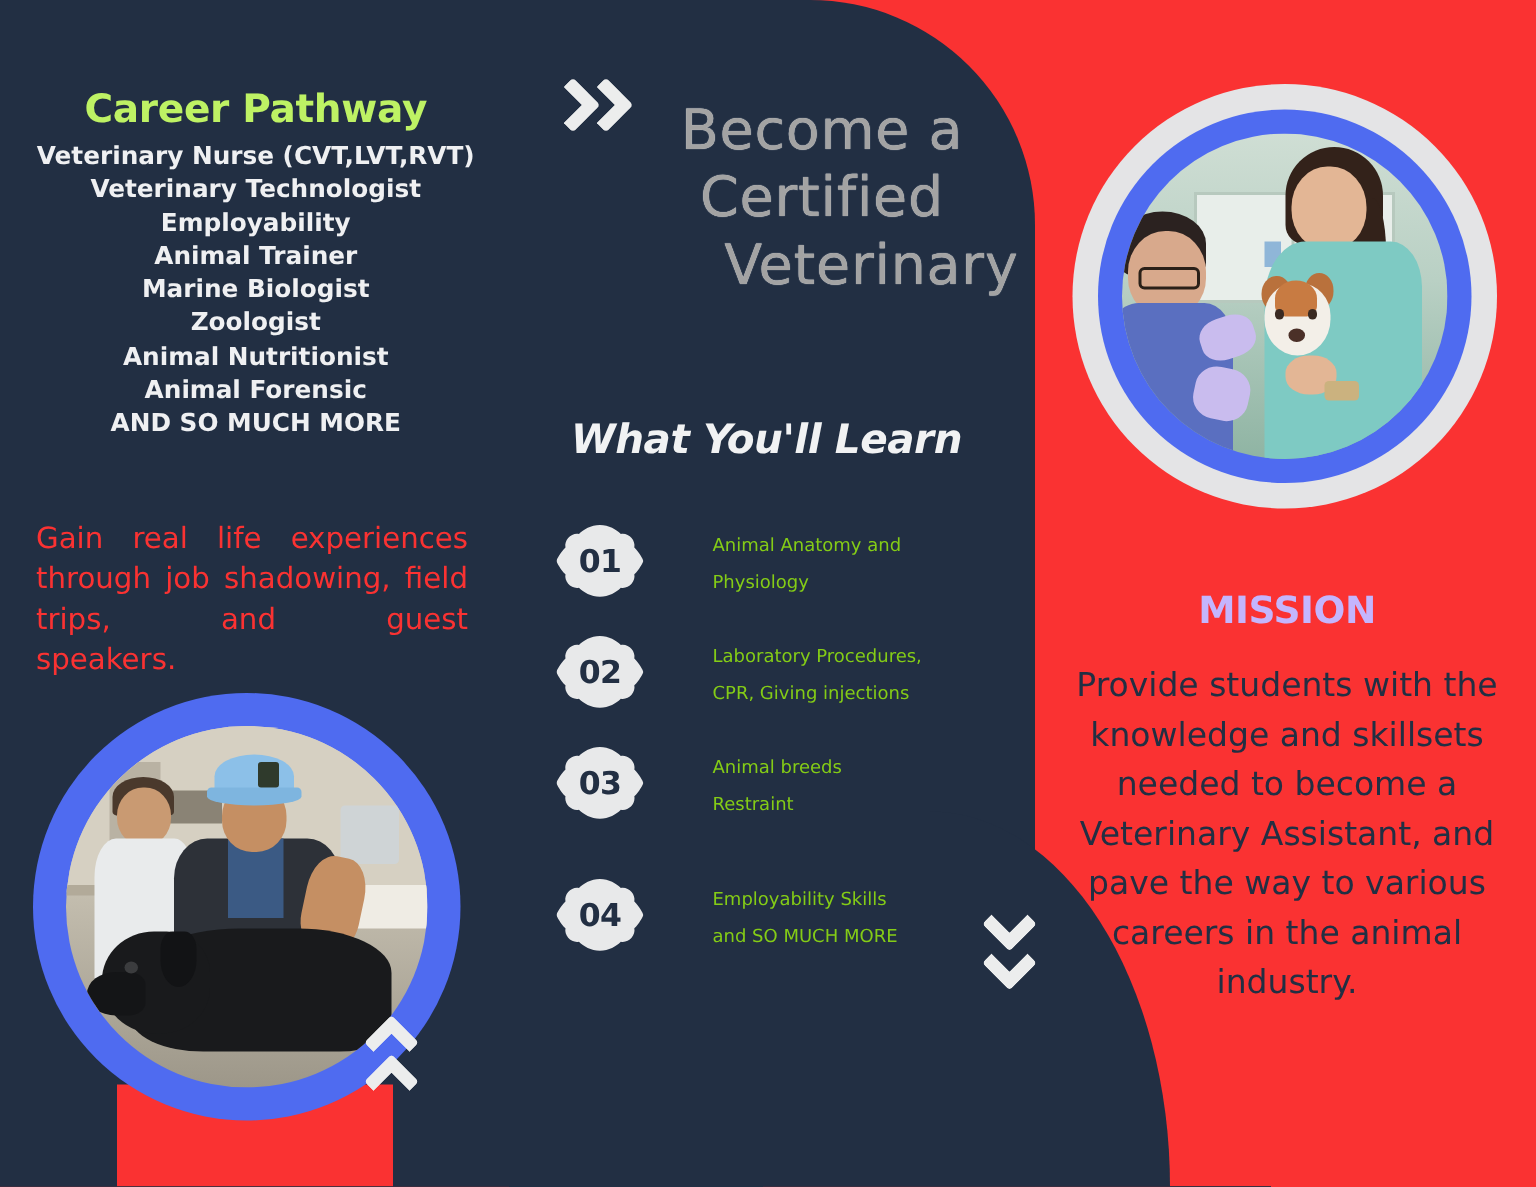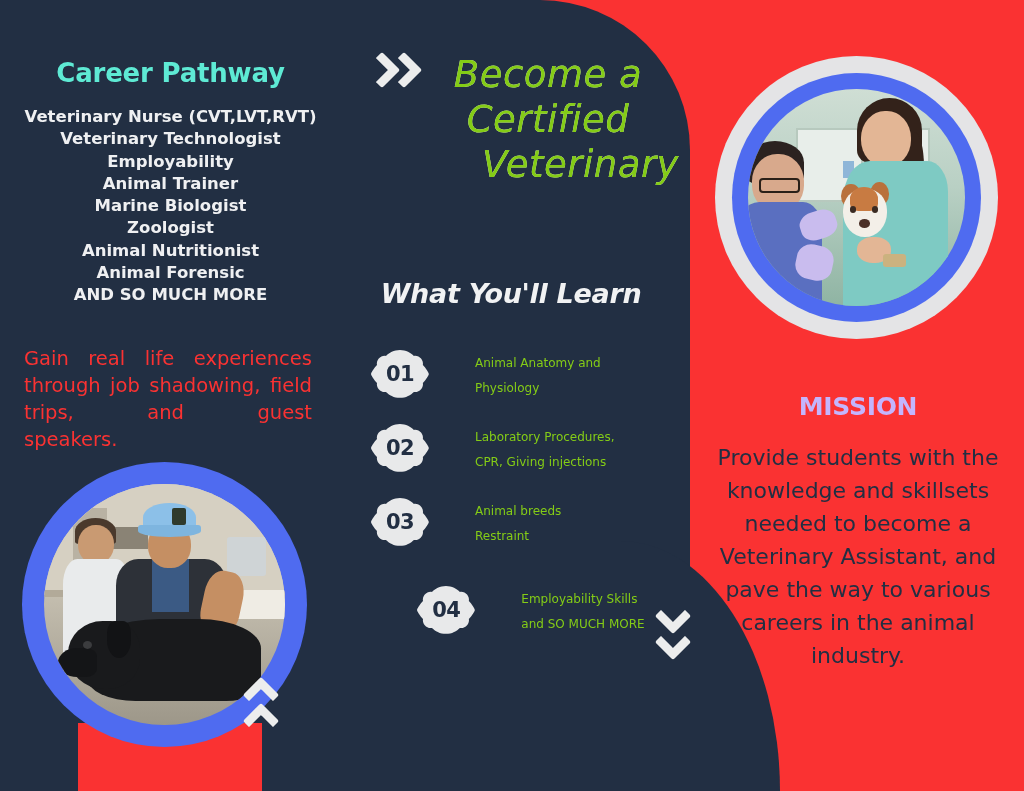--- a/index.html
+++ b/index.html
@@ -65,25 +65,25 @@
   
   .left-col {
     position: absolute;
     left: 0;
     top: 58px;
     width: 341px;
     z-index: 6;
     text-align: center;
   }
   .pathway-title {
-    color: #5eead4;
+    color: #bef264;
     font-size: 26px;
     font-weight: bold;
     letter-spacing: -0.2px;
-    margin-bottom: 18px;
+    margin-bottom: 5px;
   }
   .pathway-list {
     list-style: none;
   }
   .pathway-list li {
     color: #eff0f2;
     font-size: 16.5px;
     font-weight: bold;
     line-height: 22.3px;
     white-space: nowrap;
@@ -229,31 +229,30 @@
   .center-col {
     position: absolute;
     left: 341px;
     top: 0;
     width: 340px;
     z-index: 7;
   }
   .main-title {
     position: absolute;
     left: 76px;
-    top: 52px;
+    top: 64px;
     width: 262px;
-    color: #84cc16;
+    color: #a3a3a3;
     font-family: "DejaVu Sans", "Liberation Sans", sans-serif;
     font-size: 37px;
     line-height: 45px;
     font-weight: 400;
     letter-spacing: 0.5px;
     text-align: center;
     text-shadow: 0 0 0.6px #f2f3f4;
-    font-style: italic;
   }
   .main-title .l1 { display:block; text-align: center; }
   .main-title .l2 { display:block; text-align: center; }
   .main-title .l3 { display:block; text-align: right; }
   .main-title .l4 { display:block; text-align: center; }
 
   .learn-heading {
     position: absolute;
     left: 0;
     top: 278px;
@@ -292,21 +291,21 @@
     font-weight: bold;
     letter-spacing: -0.5px;
   }
   .learn-text {
     color: #84cc16;
     font-size: 12px;
     line-height: 25px;
     padding-top: 6px;
     margin-left: 24px;
   }
-  .learn-item.last { margin-top: 30px; justify-content: center; }
+  .learn-item.last { margin-top: 30px; }
 
   
   .mission {
     position: absolute;
     left: 700px;
     top: 392px;
     width: 316px;
     z-index: 7;
     text-align: center;
   }

